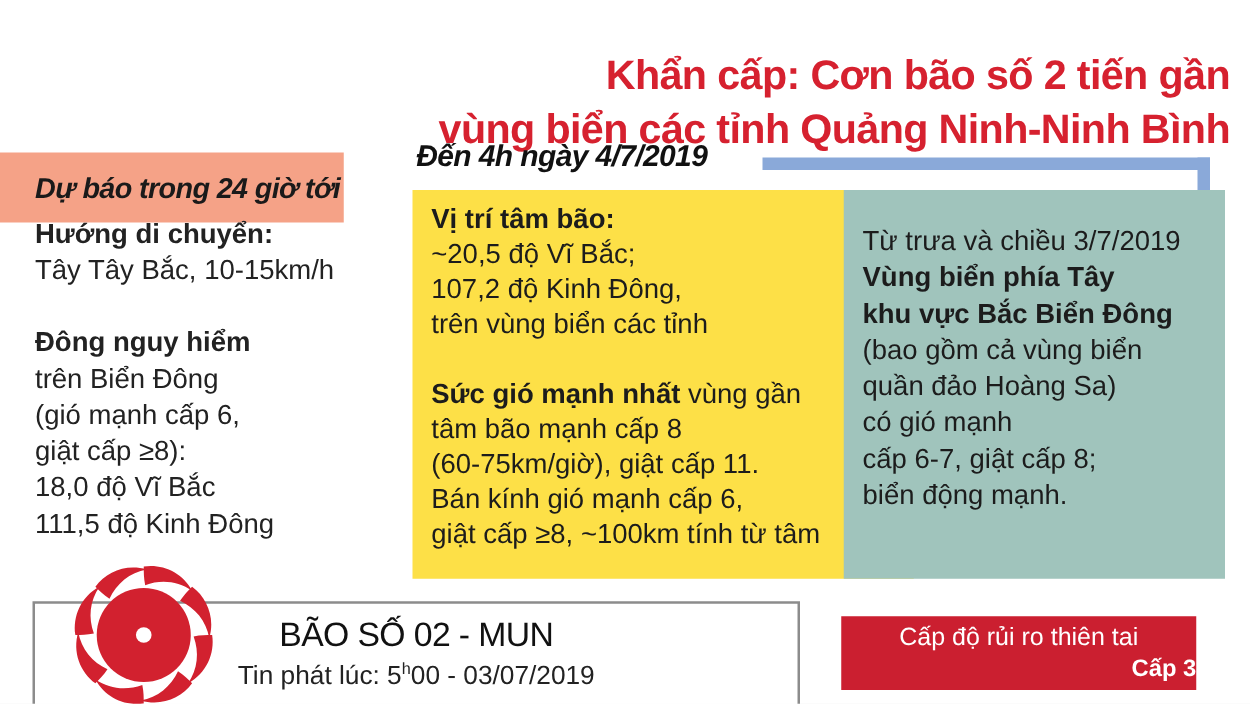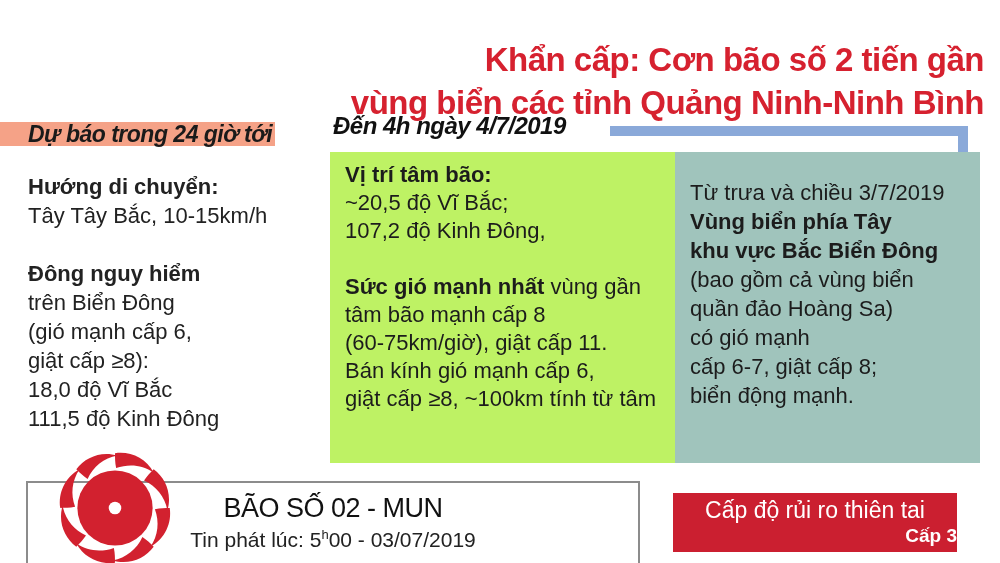--- a/index.html
+++ b/index.html
@@ -10,21 +10,21 @@
   }
   
   .title {
     position:absolute; top:14px; right:16px; text-align:right;
     color:#D6212F; font-weight:bold; font-size:33px; line-height:43px;
     letter-spacing:-0.5px;
     margin-top:24px;
   }
   
   .banner {
-    position:absolute; left:0; top:122px; width:275px; height:24px;
+    position:absolute; left:0; top:122px; width:275px; height:56px;
     background:#F5A287; display:flex; align-items:center;
   }
   .banner span {
     font-style:italic; font-weight:bold; font-size:23px; color:#1a1a1a;
     padding-left:28px; letter-spacing:-0.5px;
   }
   
   .left-panel {
     position:absolute; left:28px; top:172px; width:290px;
     font-size:22px; line-height:29px; color:#222;
@@ -36,21 +36,21 @@
     position:absolute; left:333px; top:112px;
     font-size:24px; font-weight:bold; font-style:italic; color:#111;
     letter-spacing:-0.5px;
   }
   
   .conn-h { position:absolute; left:610px; top:126px; width:358px; height:10px; background:#8AA9D9; }
   .conn-v { position:absolute; left:958px; top:126px; width:10px; height:28px; background:#8AA9D9; }
   
   .mid-box {
     position:absolute; left:330px; top:152px; width:401px; height:311px;
-    background:#bef264; padding:9px 6px 0 15px;
+    background:#fde047; padding:9px 6px 0 15px;
     font-size:22px; line-height:28px; color:#1c1c1c;
   }
   .right-box {
     position:absolute; left:675px; top:152px; width:305px; height:311px;
     background:#A0C4BC; padding:26px 6px 12px 15px;
     font-size:22px; line-height:29px; color:#1c1c1c;
   }
   .mid-box .b, .right-box .b { font-weight:bold; }
   .mid-box .mt { margin-top:28px; }
   
@@ -62,21 +62,21 @@
   .storm-name { font-size:27px; font-weight:normal; color:#111; letter-spacing:-0.5px; }
   .storm-issued { font-size:21px; color:#222; margin-top:3px; }
   .storm-issued sup { font-size:13px; }
   
   .typhoon { position:absolute; left:58px; top:451px; width:114px; height:114px; }
   
   .risk-box {
     position:absolute; left:673px; top:493px; width:284px; height:59px;
     background:#CB1F30; color:#ffffff; text-align:center; padding-top:4px;
   }
-  .risk-line1 { font-size:23px; line-height:26px; }
+  .risk-line1 { font-size:20px; line-height:26px; }
   .risk-line2 { font-size:19px; font-weight:bold; line-height:26px;text-align:right; }
 </style>
 </head>
 <body>
 
 <div class="canvas">
 
   <div class="title">
     <div>Khẩn cấp: Cơn bão số 2 tiến gần</div>
     <div>vùng biển các tỉnh Quảng Ninh-Ninh Bình</div>
@@ -99,20 +99,21 @@
 
   <div class="update-heading">Đến 4h ngày 4/7/2019</div>
 
   <div class="conn-h"></div>
   <div class="conn-v"></div>
 
   <div class="mid-box">
     <div><span class="b">Vị trí tâm bão:</span><span></span></div>
     <div><span class="b"></span><span>~20,5 độ Vĩ Bắc;</span></div>
     <div><span class="b"></span><span>107,2 độ Kinh Đông,</span></div>
+    <div><span class="b"></span><span>trên vùng biển các tỉnh</span></div>
     <div class="mt"><span class="b">Sức gió mạnh nhất</span><span> vùng gần</span></div>
     <div><span class="b"></span><span>tâm bão mạnh cấp 8</span></div>
     <div><span class="b"></span><span>(60-75km/giờ), giật cấp 11.</span></div>
     <div><span class="b"></span><span>Bán kính gió mạnh cấp 6,</span></div>
     <div><span class="b"></span><span>giật cấp ≥8, ~100km tính từ tâm</span></div>
   </div>
 
   <div class="right-box">
     <div><span class="b"></span><span>Từ trưa và chiều 3/7/2019</span></div>
     <div><span class="b">Vùng biển phía Tây</span><span></span></div>

